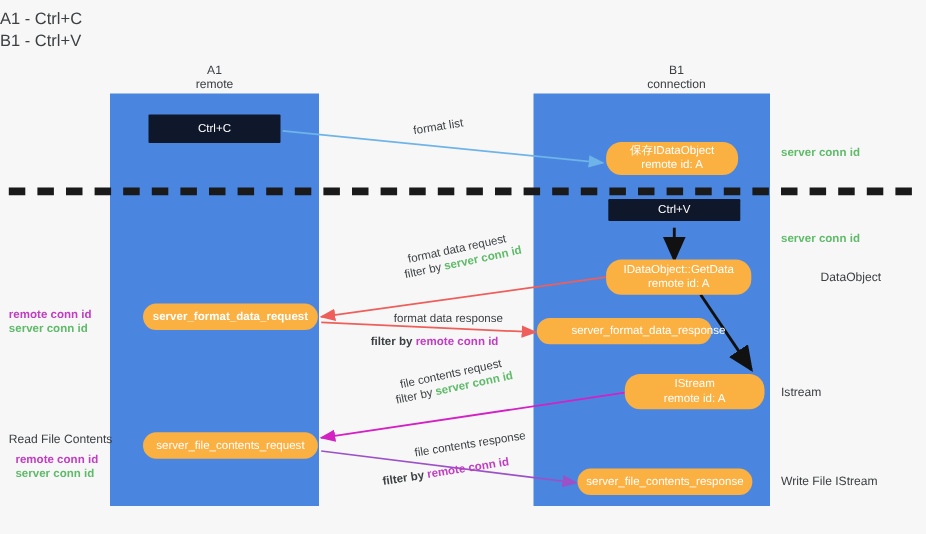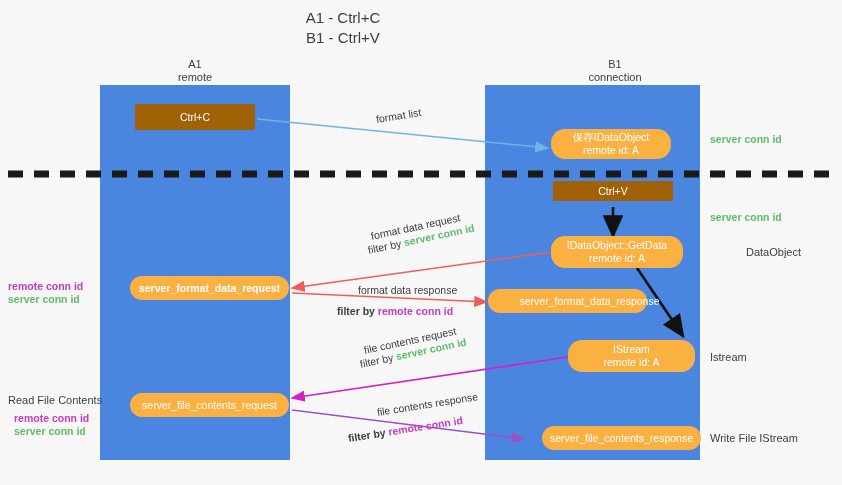--- a/index.html
+++ b/index.html
@@ -8,38 +8,38 @@
     background:#f7f7f7;
     font-family:"Liberation Sans",sans-serif;
     position:relative;
     overflow:hidden;
     color:#3c4043;
   }
   #stage{position:absolute;inset:0;}
   svg.layer{position:absolute;left:0;top:0;width:842px;height:485px;pointer-events:none;}
 
   .title{
-    position:absolute;left:0;top:8px;width:686px;text-align:center;
+    position:absolute;left:0;top:8px;width:686px;text-align:left;
     font-size:15px;line-height:20px;color:#3c4043;
   }
 
   .lane{
     position:absolute;background:#4a86e0;
   }
   .lane-head{
     position:absolute;text-align:center;font-size:11px;line-height:13px;color:#3c4043;
   }
 
   .node{
     position:absolute;box-sizing:border-box;
     display:flex;flex-direction:column;align-items:center;justify-content:center;
     color:#ffffff;font-size:10.5px;line-height:13px;text-align:center;
     border-radius:1px;
   }
-  .node.green{background:#a16207;}
+  .node.green{background:#0f172a;}
   .node.orange{background:#fbb042;border-radius:14px;}
 
   .lbl{position:absolute;font-size:10.5px;line-height:14px;color:#3c4043;white-space:nowrap;}
   .lbl.green{color:#5fbb6a;font-weight:bold;}
   .lbl.purple{color:#c13dc1;font-weight:bold;}
   .lbl.big{font-size:11px;}
   .rot-a{transform:rotate(-9deg);transform-origin:left center;}
   .rot-b{transform:rotate(-12deg);transform-origin:left center;}
   .stack{position:absolute;font-size:10.5px;line-height:14px;white-space:nowrap;}
   .c-purple{color:#c13dc1;font-weight:bold;}
@@ -132,21 +132,21 @@
   </div>
 
   <div class="node orange" style="left:488px;top:289px;width:159px;height:24px;padding-left:44px;">
     <span>server_format_data_response</span>
   </div>
 
   <div class="node orange" style="left:130px;top:393px;width:159px;height:24px;">
     <span>server_file_contents_request</span>
   </div>
 
-  <div class="node orange" style="left:525px;top:426px;width:159px;height:24px;margin-left:17px;">
+  <div class="node orange" style="left:525px;top:426px;width:159px;height:24px;">
     <span>server_file_contents_response</span>
   </div>
 
   <div class="lbl rot-a" style="left:376px;top:112px;">format list</div>
 
   <div class="lbl rot-b" style="left:371px;top:229px;">format data request</div>
   <div class="stack rot-b" style="left:368px;top:243px;">
     <span class="c-dark">filter by </span><span class="c-green">server conn id</span>
   </div>
 

